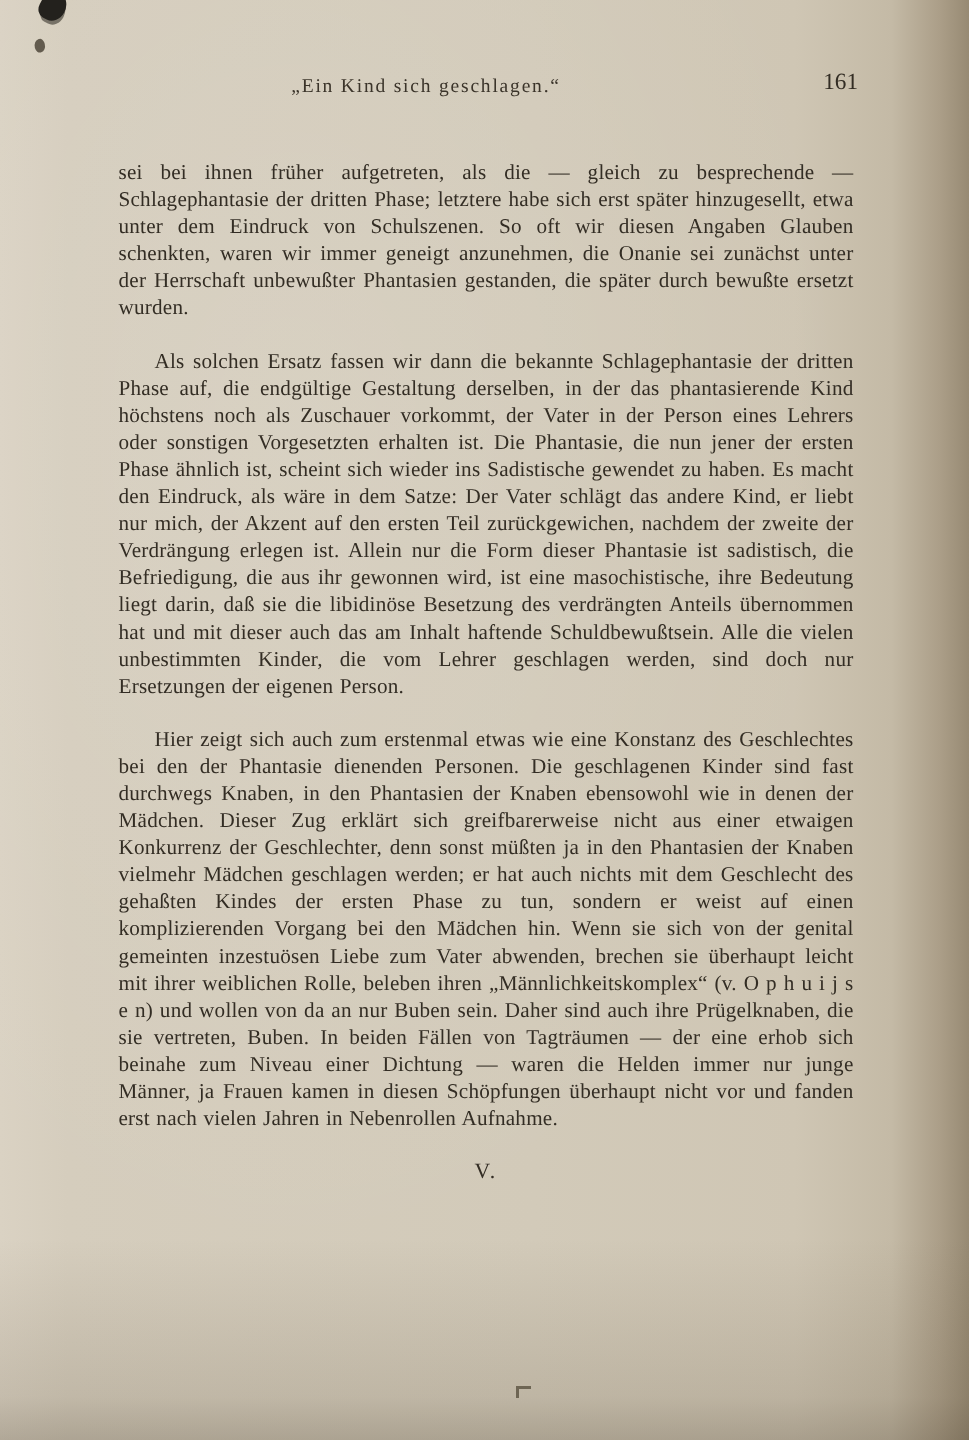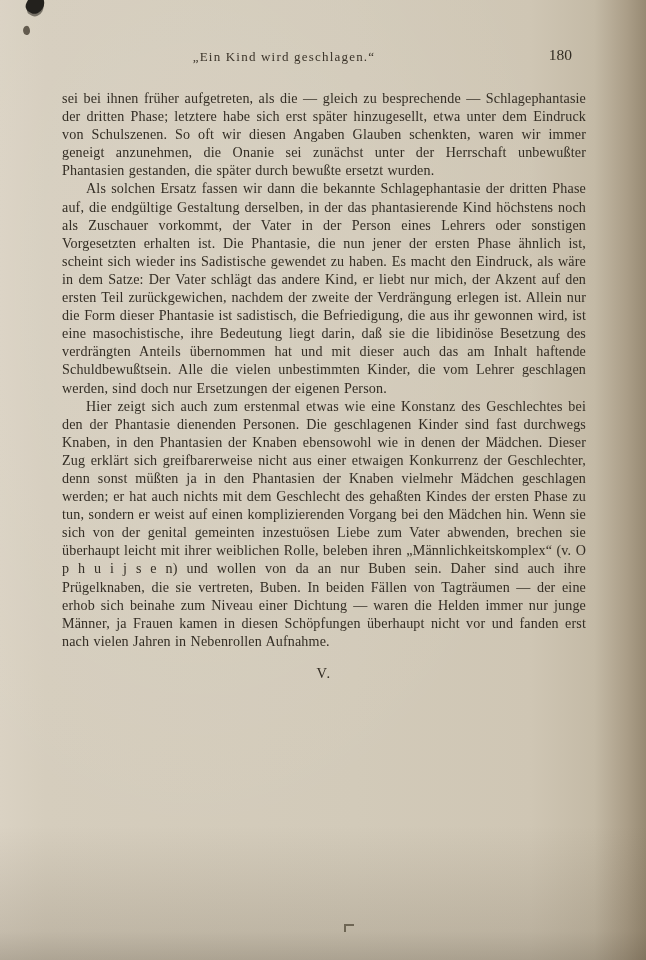--- a/index.html
+++ b/index.html
@@ -62,43 +62,43 @@
   .text-block {
     position: absolute;
     top: 89px; left: 62px;
     width: 524px;
     font-size: 14.1px;
     line-height: 18.1px;
     text-align: justify;
     letter-spacing: 0.15px;
     word-spacing: 0.6px;
   }
-  .para { margin: 0; text-indent: 24px; }
+  .para { margin: 17px; text-indent: 24px; }
   .para.no-indent { text-indent: 0; }
 
   .section-heading {
     margin: 14px 0 12px 0;
     text-align: center;
     font-size: 14.5px;
     font-weight: normal;
     letter-spacing: 1.5px;
     color: #332d24;
   }
 </style>
 </head>
 <body>
 
 <div class="page">
 
   <div class="ink-mark mark-1"></div>
   <div class="ink-mark mark-2"></div>
 
   <header class="page-header">
-    <span class="running-title">„Ein Kind wird geschlagen.“</span>
-    <span class="page-number">180</span>
+    <span class="running-title">„Ein Kind sich geschlagen.“</span>
+    <span class="page-number">161</span>
   </header>
 
   <main class="text-block">
     <p class="para no-indent">sei bei ihnen früher aufgetreten, als die — gleich zu besprechende — Schlagephantasie der dritten Phase; letztere habe sich erst später hinzugesellt, etwa unter dem Eindruck von Schulszenen. So oft wir diesen Angaben Glauben schenkten, waren wir immer geneigt anzunehmen, die Onanie sei zunächst unter der Herrschaft unbewußter Phantasien gestanden, die später durch bewußte ersetzt wurden.</p>
     <p class="para">Als solchen Ersatz fassen wir dann die bekannte Schlagephantasie der dritten Phase auf, die endgültige Gestaltung derselben, in der das phantasierende Kind höchstens noch als Zuschauer vorkommt, der Vater in der Person eines Lehrers oder sonstigen Vorgesetzten erhalten ist. Die Phantasie, die nun jener der ersten Phase ähnlich ist, scheint sich wieder ins Sadistische gewendet zu haben. Es macht den Eindruck, als wäre in dem Satze: Der Vater schlägt das andere Kind, er liebt nur mich, der Akzent auf den ersten Teil zurückgewichen, nachdem der zweite der Verdrängung erlegen ist. Allein nur die Form dieser Phantasie ist sadistisch, die Befriedigung, die aus ihr gewonnen wird, ist eine masochistische, ihre Bedeutung liegt darin, daß sie die libidinöse Besetzung des verdrängten Anteils übernommen hat und mit dieser auch das am Inhalt haftende Schuldbewußtsein. Alle die vielen unbestimmten Kinder, die vom Lehrer geschlagen werden, sind doch nur Ersetzungen der eigenen Person.</p>
     <p class="para">Hier zeigt sich auch zum erstenmal etwas wie eine Konstanz des Geschlechtes bei den der Phantasie dienenden Personen. Die geschlagenen Kinder sind fast durchwegs Knaben, in den Phantasien der Knaben ebensowohl wie in denen der Mädchen. Dieser Zug erklärt sich greifbarerweise nicht aus einer etwaigen Konkurrenz der Geschlechter, denn sonst müßten ja in den Phantasien der Knaben vielmehr Mädchen geschlagen werden; er hat auch nichts mit dem Geschlecht des gehaßten Kindes der ersten Phase zu tun, sondern er weist auf einen komplizierenden Vorgang bei den Mädchen hin. Wenn sie sich von der genital gemeinten inzestuösen Liebe zum Vater abwenden, brechen sie überhaupt leicht mit ihrer weiblichen Rolle, beleben ihren „Männlichkeitskomplex“ (v. O p h u i j s e n) und wollen von da an nur Buben sein. Daher sind auch ihre Prügelknaben, die sie vertreten, Buben. In beiden Fällen von Tagträumen — der eine erhob sich beinahe zum Niveau einer Dichtung — waren die Helden immer nur junge Männer, ja Frauen kamen in diesen Schöpfungen überhaupt nicht vor und fanden erst nach vielen Jahren in Nebenrollen Aufnahme.</p>
 
     <h2 class="section-heading">V.</h2>
 
   </main>

